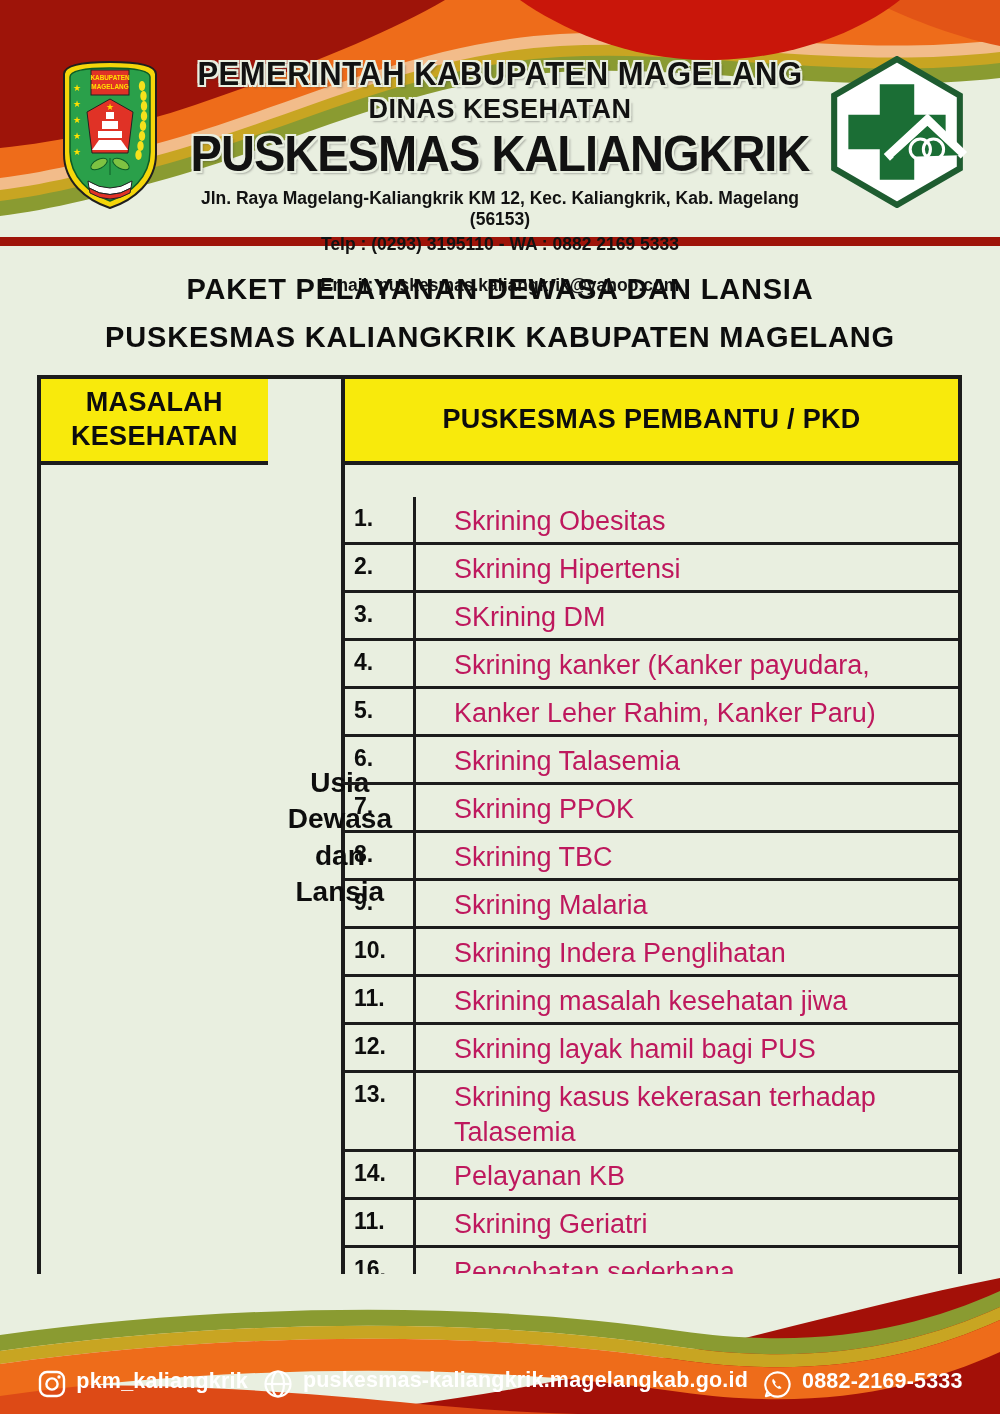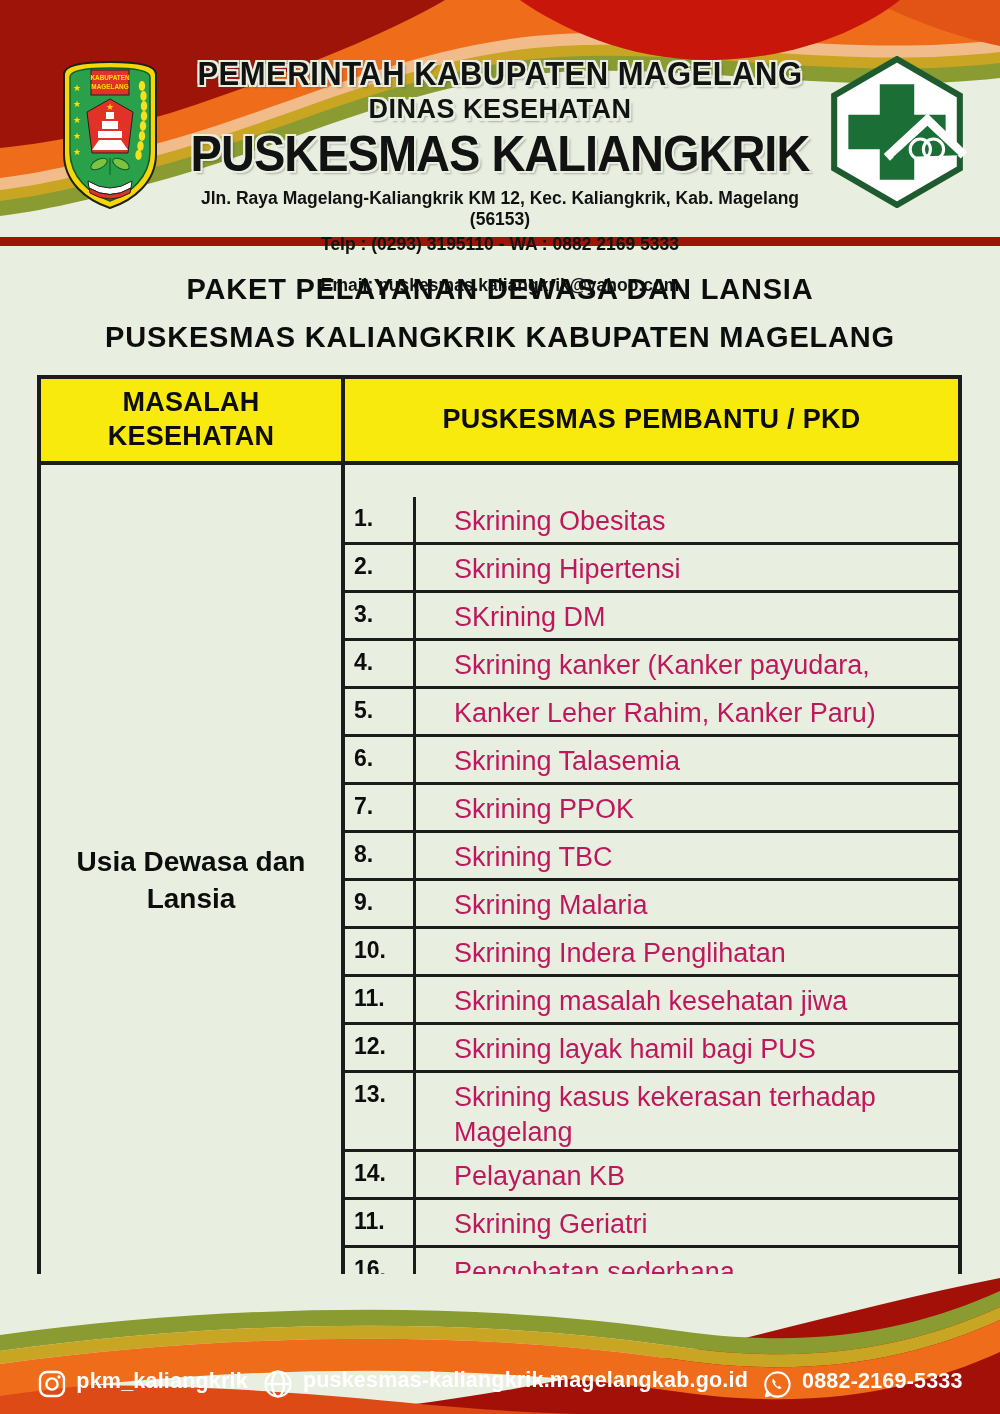--- a/index.html
+++ b/index.html
@@ -24,21 +24,21 @@
   .hdr-email { font-size:17.5px; font-weight:700; margin-top:20px; }
 
   .crest-logo { position:absolute; left:58px; top:60px; width:104px; height:150px; }
   .pusk-logo  { position:absolute; left:826px; top:56px; width:142px; height:152px; }
 
   
   .doc-title { position:absolute; left:0; top:266px; width:1000px; text-align:center; font-weight:700; font-size:29px; letter-spacing:.8px; color:#0d0d0d; line-height:47px; transform:scaleY(1.03); }
 
   
   .tbl { position:absolute; left:37px; top:375px; width:925px; border:4px solid #1c1c1c; display:flex; background:transparent; }
-  .col-left { width:304px; border-right:4px solid #1c1c1c; display:flex; flex-direction:column; }
+  .col-left { width:304px; border-right:4px solid #1c1c1c; display:flex; }
   .col-right { flex:1; display:flex; flex-direction:column;gap:32px; }
   .th { height:86px; background:#f8ea0c; border-bottom:4px solid #1c1c1c; display:flex; align-items:center; justify-content:center; text-align:center; font-weight:700; font-size:27px; color:#0d0d0d; line-height:1.25; letter-spacing:.3px; }
   .col-left .th { padding:0 30px; }
   .group-cell { flex:1; display:flex; align-items:center; justify-content:center; text-align:center; font-weight:700; font-size:28px; color:#0d0d0d; padding:0 20px; line-height:1.3;border-radius:10px; }
   .srow { display:flex; min-height:48px; border-bottom:3px solid #1c1c1c; }
   .srow:last-child { border-bottom:none; }
   .num { width:71px; border-right:3px solid #1c1c1c; font-weight:700; font-size:23px; color:#0d0d0d; padding:8px 0 0 9px; }
   .svc { flex:1; font-size:27px; color:#be185d; padding:7px 8px 0 38px; line-height:1.28; }
 
   
@@ -186,21 +186,21 @@
       <div class="svc">Skrining masalah kesehatan jiwa</div>
     </div>
 
     <div class="srow">
       <div class="num">12.</div>
       <div class="svc">Skrining layak hamil bagi PUS</div>
     </div>
 
     <div class="srow">
       <div class="num">13.</div>
-      <div class="svc">Skrining kasus kekerasan terhadap Magelang</div>
+      <div class="svc">Skrining kasus kekerasan terhadap Talasemia</div>
     </div>
 
     <div class="srow">
       <div class="num">14.</div>
       <div class="svc">Pelayanan KB</div>
     </div>
 
     <div class="srow">
       <div class="num">11.</div>
       <div class="svc">Skrining Geriatri</div>

